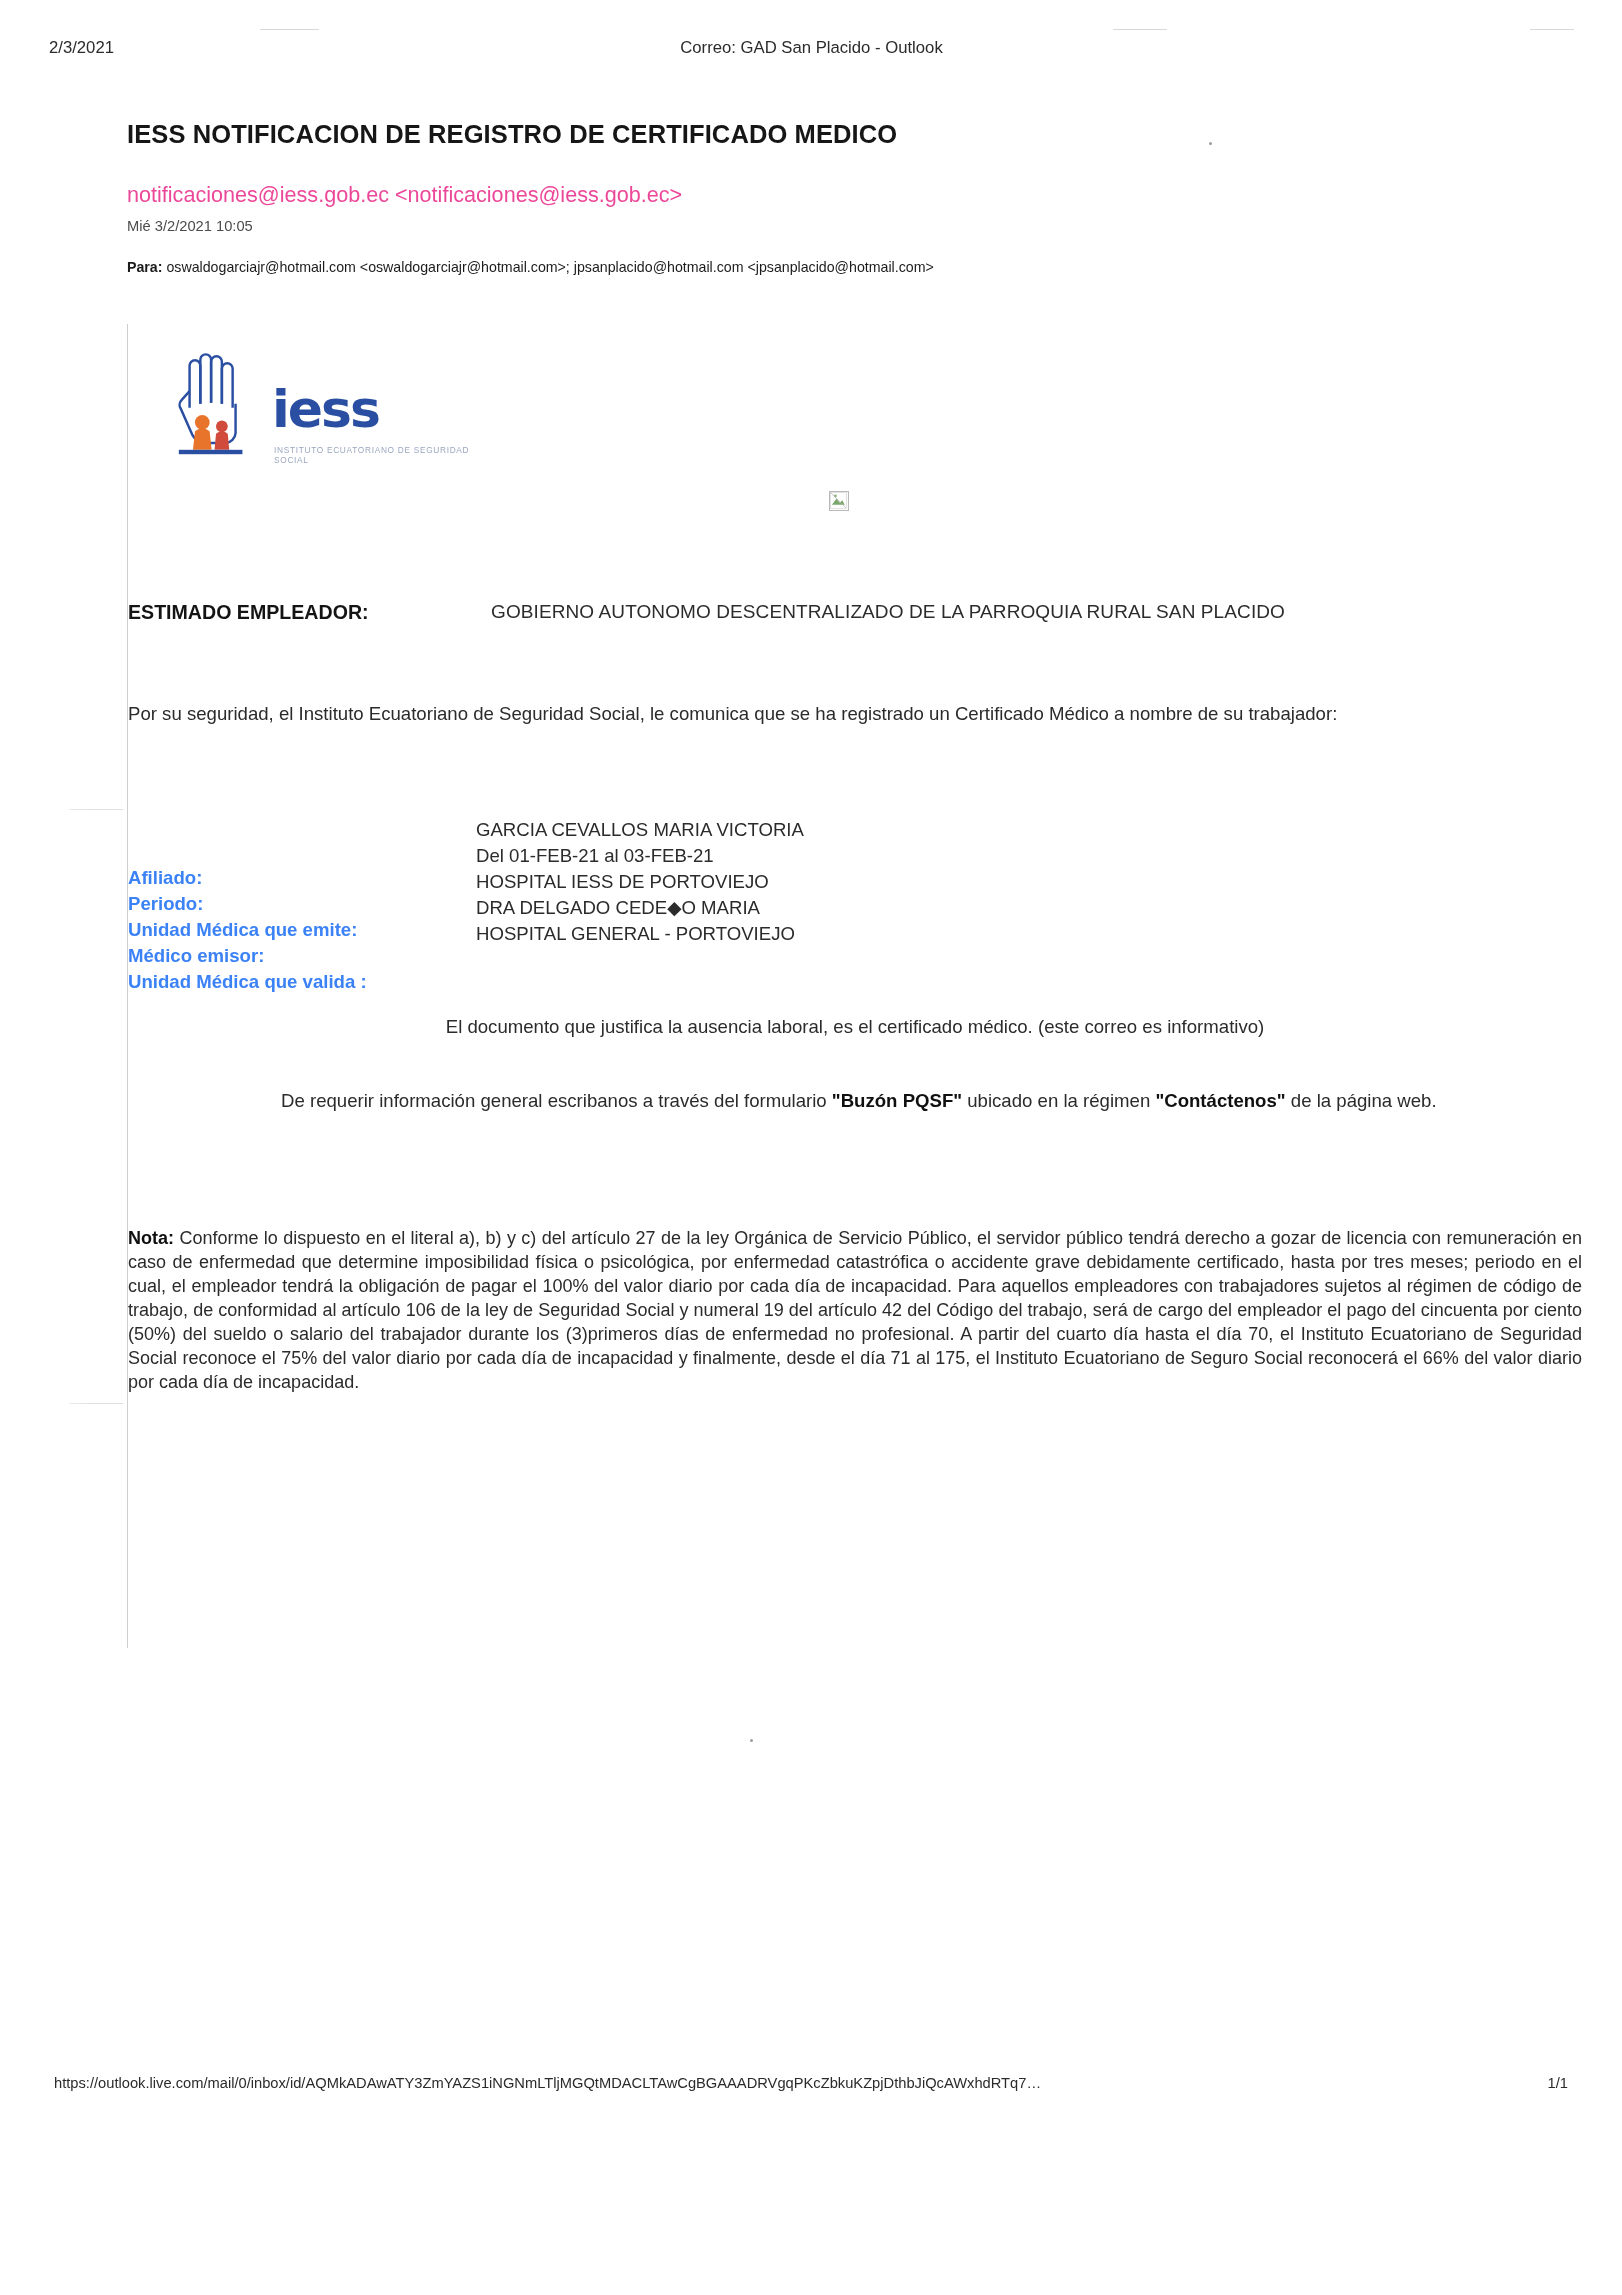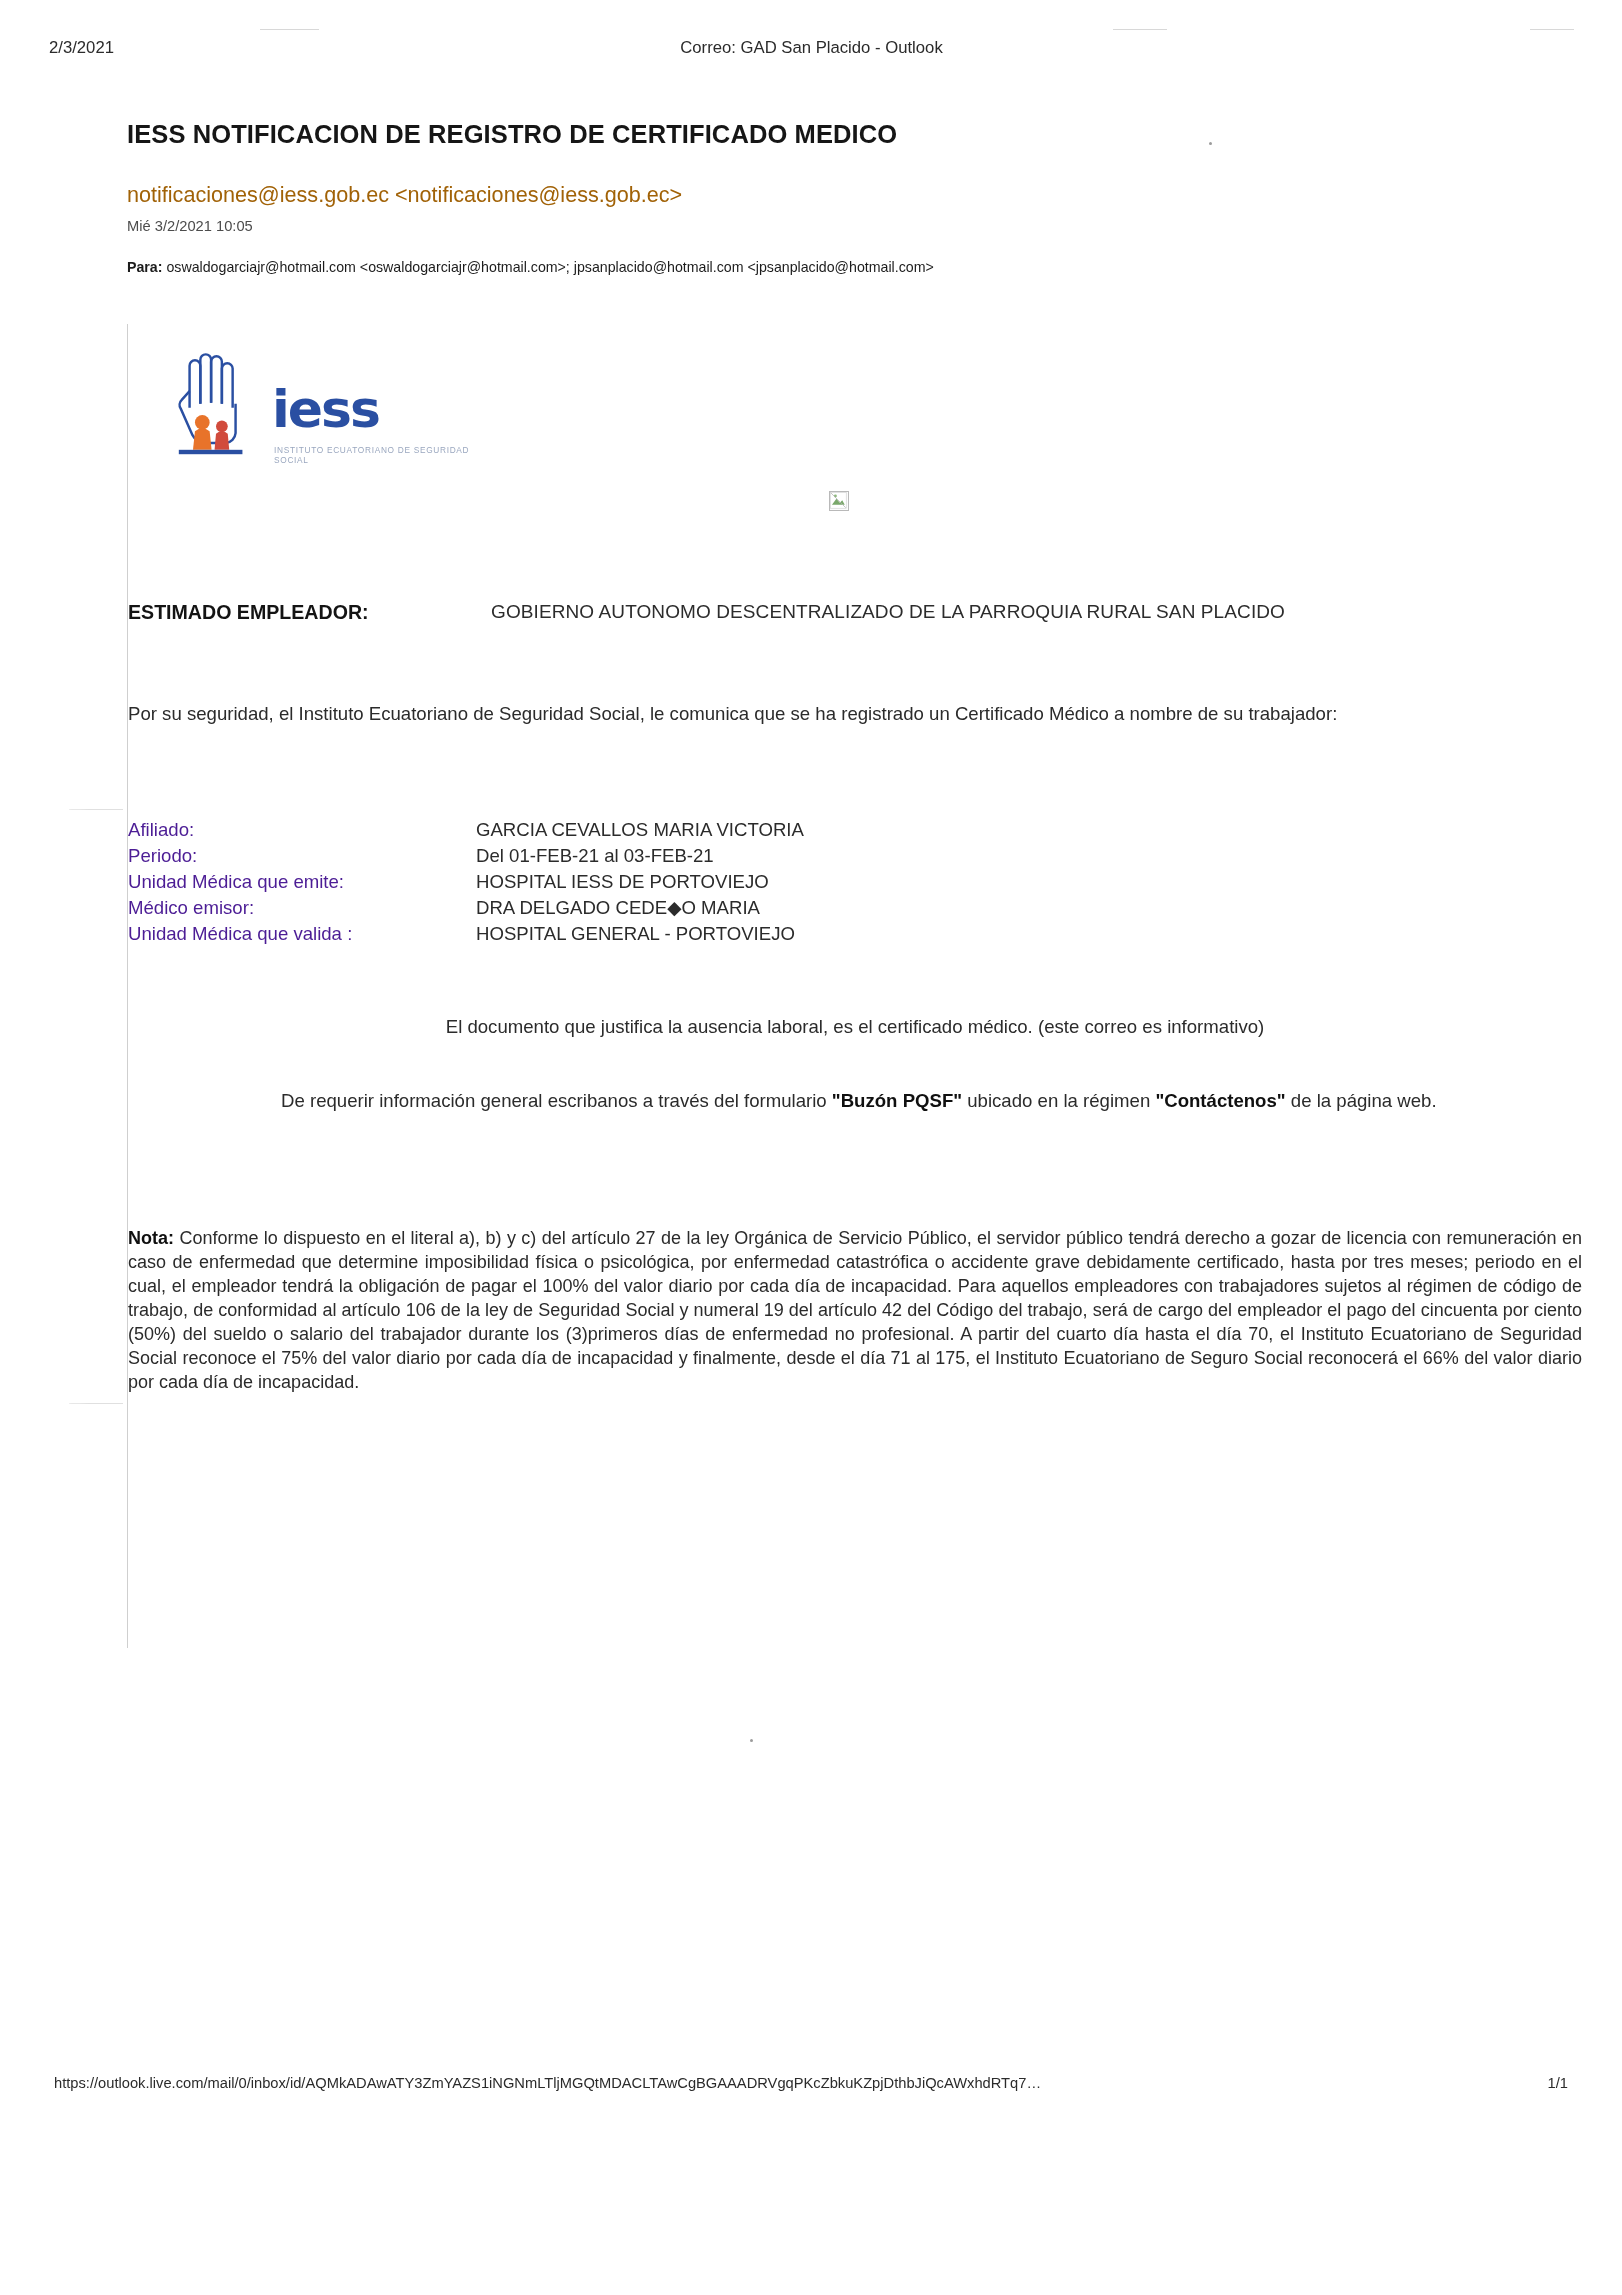--- a/index.html
+++ b/index.html
@@ -54,21 +54,21 @@
     font-size: 25.5px;
     font-weight: 600;
     letter-spacing: 0.1px;
     color: #161616;
   }
   .mail-from {
     position: absolute;
     left: 127px;
     top: 182px;
     font-size: 21.6px;
-    color: #a16207;
+    color: #ec4899;
   }
   .mail-date {
     position: absolute;
     left: 127px;
     top: 218px;
     font-size: 14.7px;
     color: #4c4c4c;
   }
   .mail-to {
     position: absolute;
@@ -173,23 +173,24 @@
     width: 1422px;
   }
   .details .row {
     position: relative;
     height: 26px;
     font-size: 18.6px;
   }
   .details .k {
     position: absolute;
     left: 0;
-    font-weight: 400;
-    color: #4c1d95;
+    font-weight: 700;
+    color: #3b82f6;
     white-space: nowrap;
+    margin-top: 48px;
   }
   .details .v {
     position: absolute;
     left: 348px;
     color: #2b2b2b;
     white-space: nowrap;
   }
 
   .justify-line {
     position: absolute;

